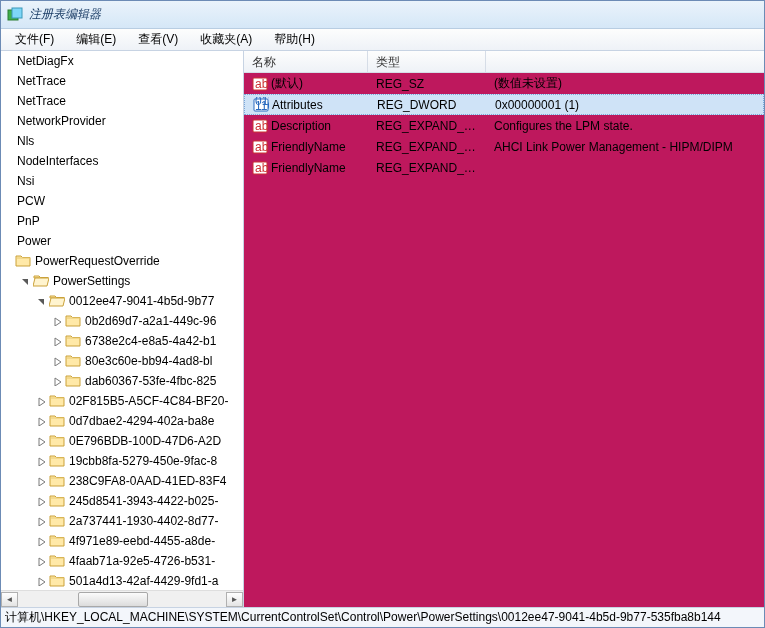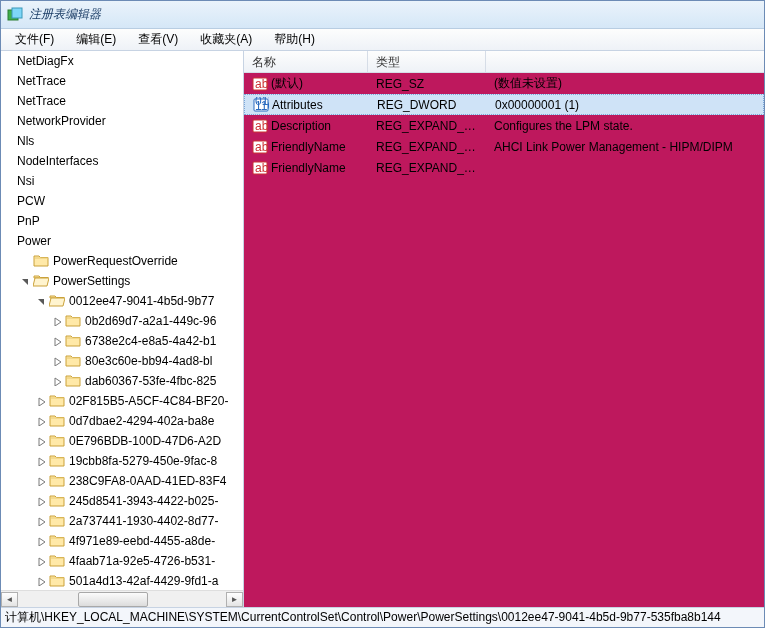--- a/index.html
+++ b/index.html
@@ -125,21 +125,21 @@
             <span>PCW</span>
           </div>
           <div class="tree-item" style="padding-left: 2px;">
             <span class="expander"></span>
             <span>PnP</span>
           </div>
           <div class="tree-item" style="padding-left: 2px;">
             <span class="expander"></span>
             <span>Power</span>
           </div>
-          <div class="tree-item" style="padding-left: 18px; align-items: center;">
+          <div class="tree-item" style=" align-items: center;">
             <span class="expander"></span>
             <span class="ficon">
               <svg width="16" height="16">
                 <use href="#folder-icon"></use>
               </svg>
             </span>
             <span>PowerRequestOverride</span>
           </div>
           <div class="tree-item" style="padding-left: 18px;">
             <span class="expander">

